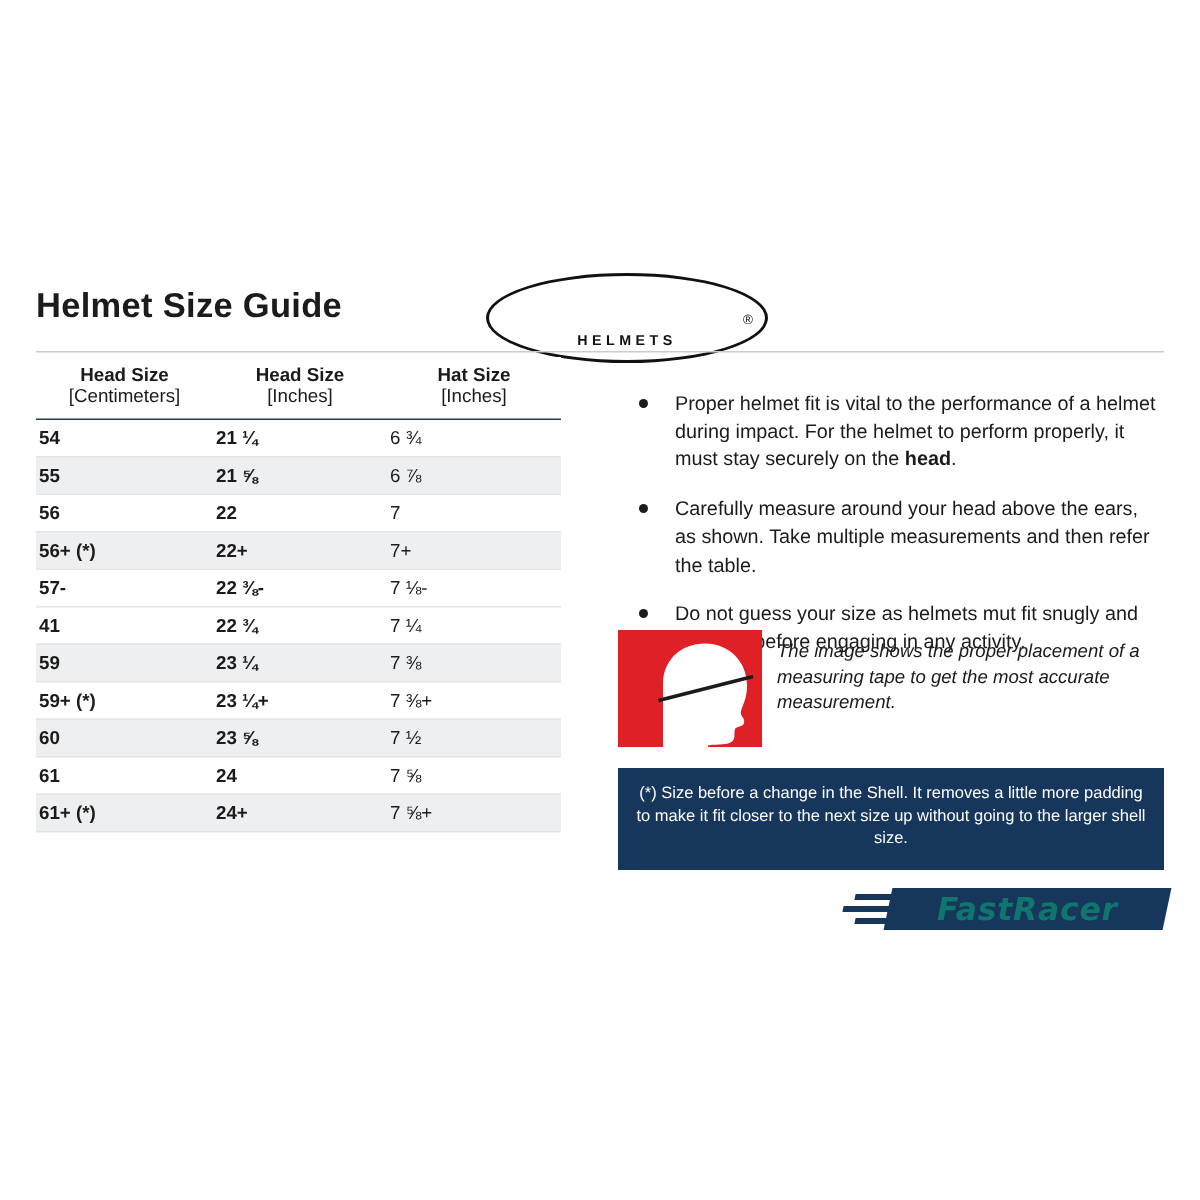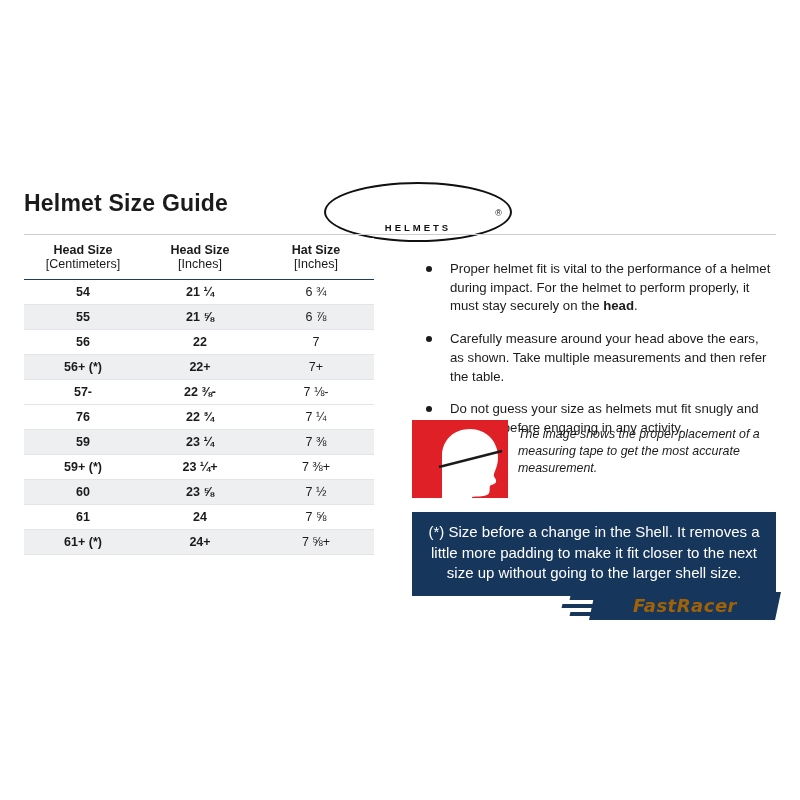--- a/index.html
+++ b/index.html
@@ -125,21 +125,21 @@
     border-bottom: 1.5px solid #1f3b5e;
     color: #1b1b1b;
   }
   table.size-table th .unit {
     font-weight: normal;
     font-size: 12.5px;
     display: block;
   }
   table.size-table td {
     font-size: 12.5px;
-    text-align: center;
+    text-align: left;
     padding: 5px 2px;
     border-bottom: 1px solid #e2e4e7;
     color: #1b1b1b;
   }
   table.size-table tr.alt td {
     background: #eeeff1;
   }
   table.size-table td.c0, table.size-table td.c1 {
     font-weight: bold;
   }
@@ -197,21 +197,21 @@
   
   .note-box {
     position: absolute;
     left: 412px;
     top: 362px;
     width: 364px;
     padding: 10px 12px 12px 12px;
     box-sizing: border-box;
     background: #16365c;
     color: #ffffff;
-    font-size: 15px;
+    font-size: 11px;
     line-height: 1.38;
     text-align: center;
   }
 
   
   .fastracer {
     position: absolute;
     left: 592px;
     top: 442px;
     width: 186px;
@@ -232,23 +232,23 @@
     transform: skewX(-12deg);
   }
   .fr-text {
     position: absolute;
     left: 0;
     top: 0;
     width: 186px;
     height: 28px;
     line-height: 28px;
     text-align: center;
-    color: #a16207;
+    color: #0f766e;
     font-family: "DejaVu Sans", sans-serif;
-    font-size: 18px;
+    font-size: 21px;
     font-weight: bold;
     font-style: italic;
     letter-spacing: 0.5px;
   }
   .fr-text .light { font-weight: bold; }
 </style>
 </head>
 <body>
 
 <div class="page">
@@ -308,21 +308,21 @@
             <td class="c0">56+ (*)</td>
             <td class="c1">22+</td>
             <td class="c2">7+</td>
           </tr>
           <tr>
             <td class="c0">57-</td>
             <td class="c1">22 ⅜-</td>
             <td class="c2">7 ⅛-</td>
           </tr>
           <tr>
-            <td class="c0">76</td>
+            <td class="c0">41</td>
             <td class="c1">22 ¾</td>
             <td class="c2">7 ¼</td>
           </tr>
           <tr class="alt">
             <td class="c0">59</td>
             <td class="c1">23 ¼</td>
             <td class="c2">7 ⅜</td>
           </tr>
           <tr>
             <td class="c0">59+ (*)</td>

